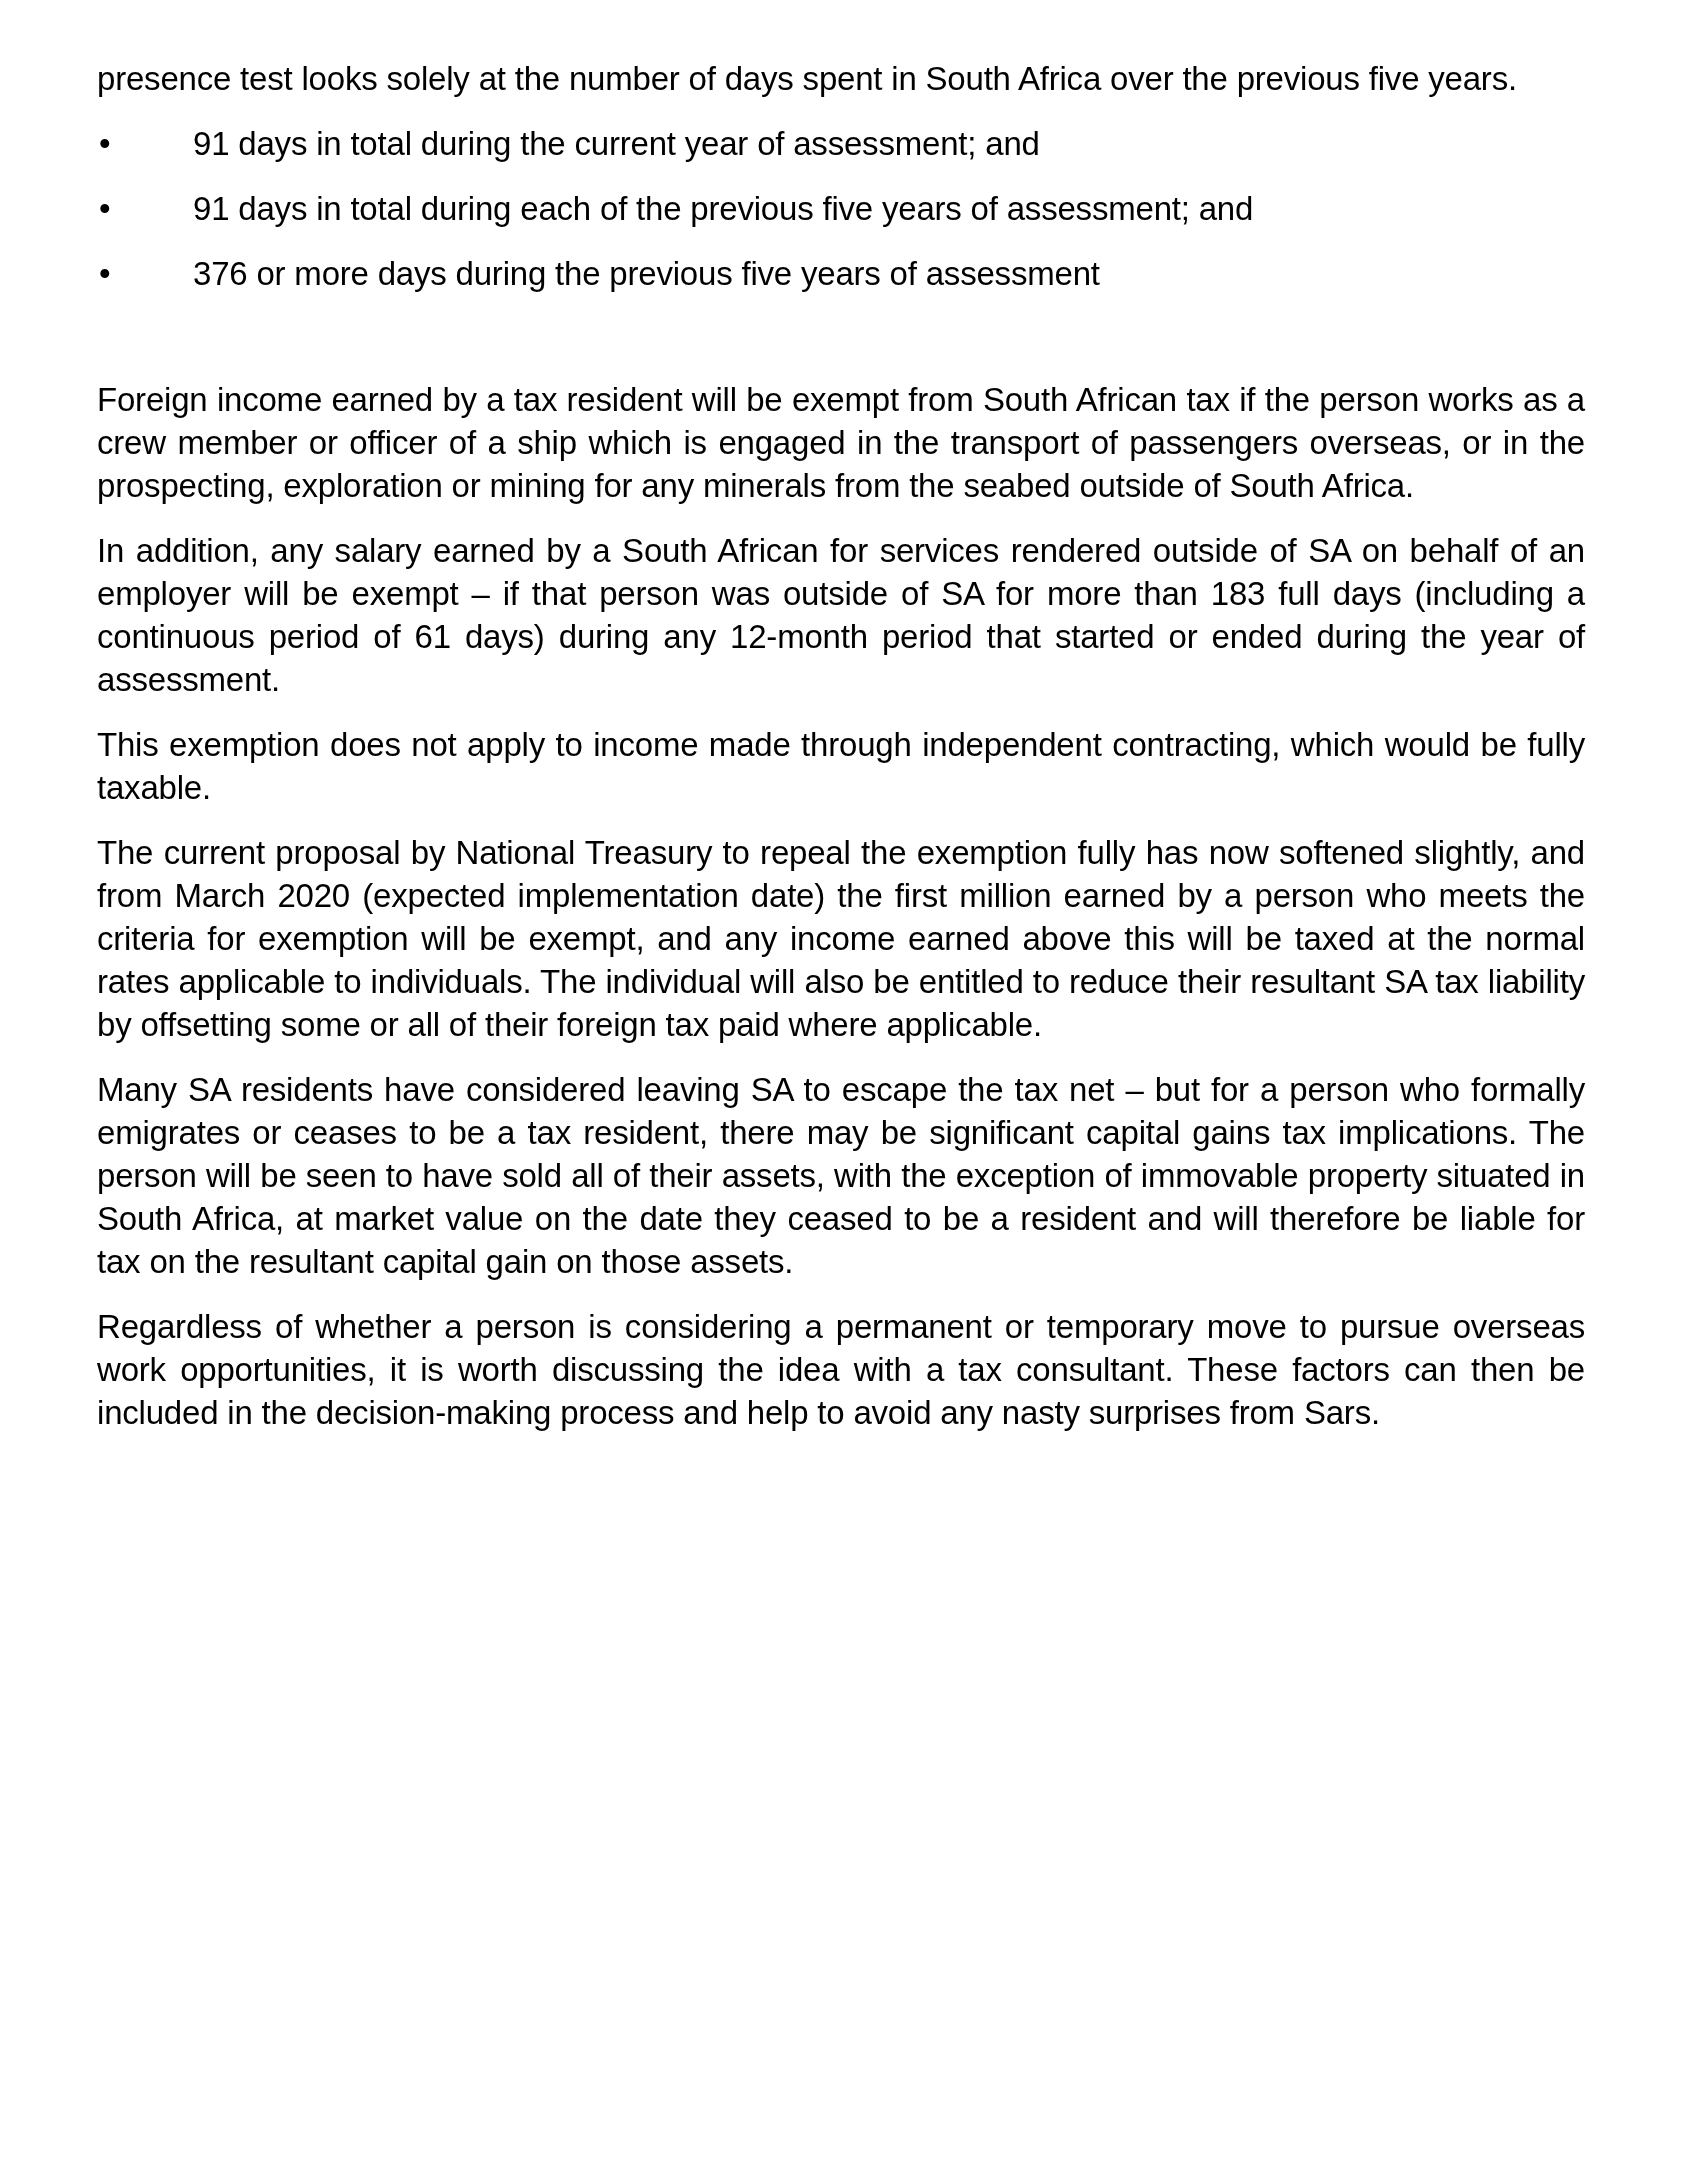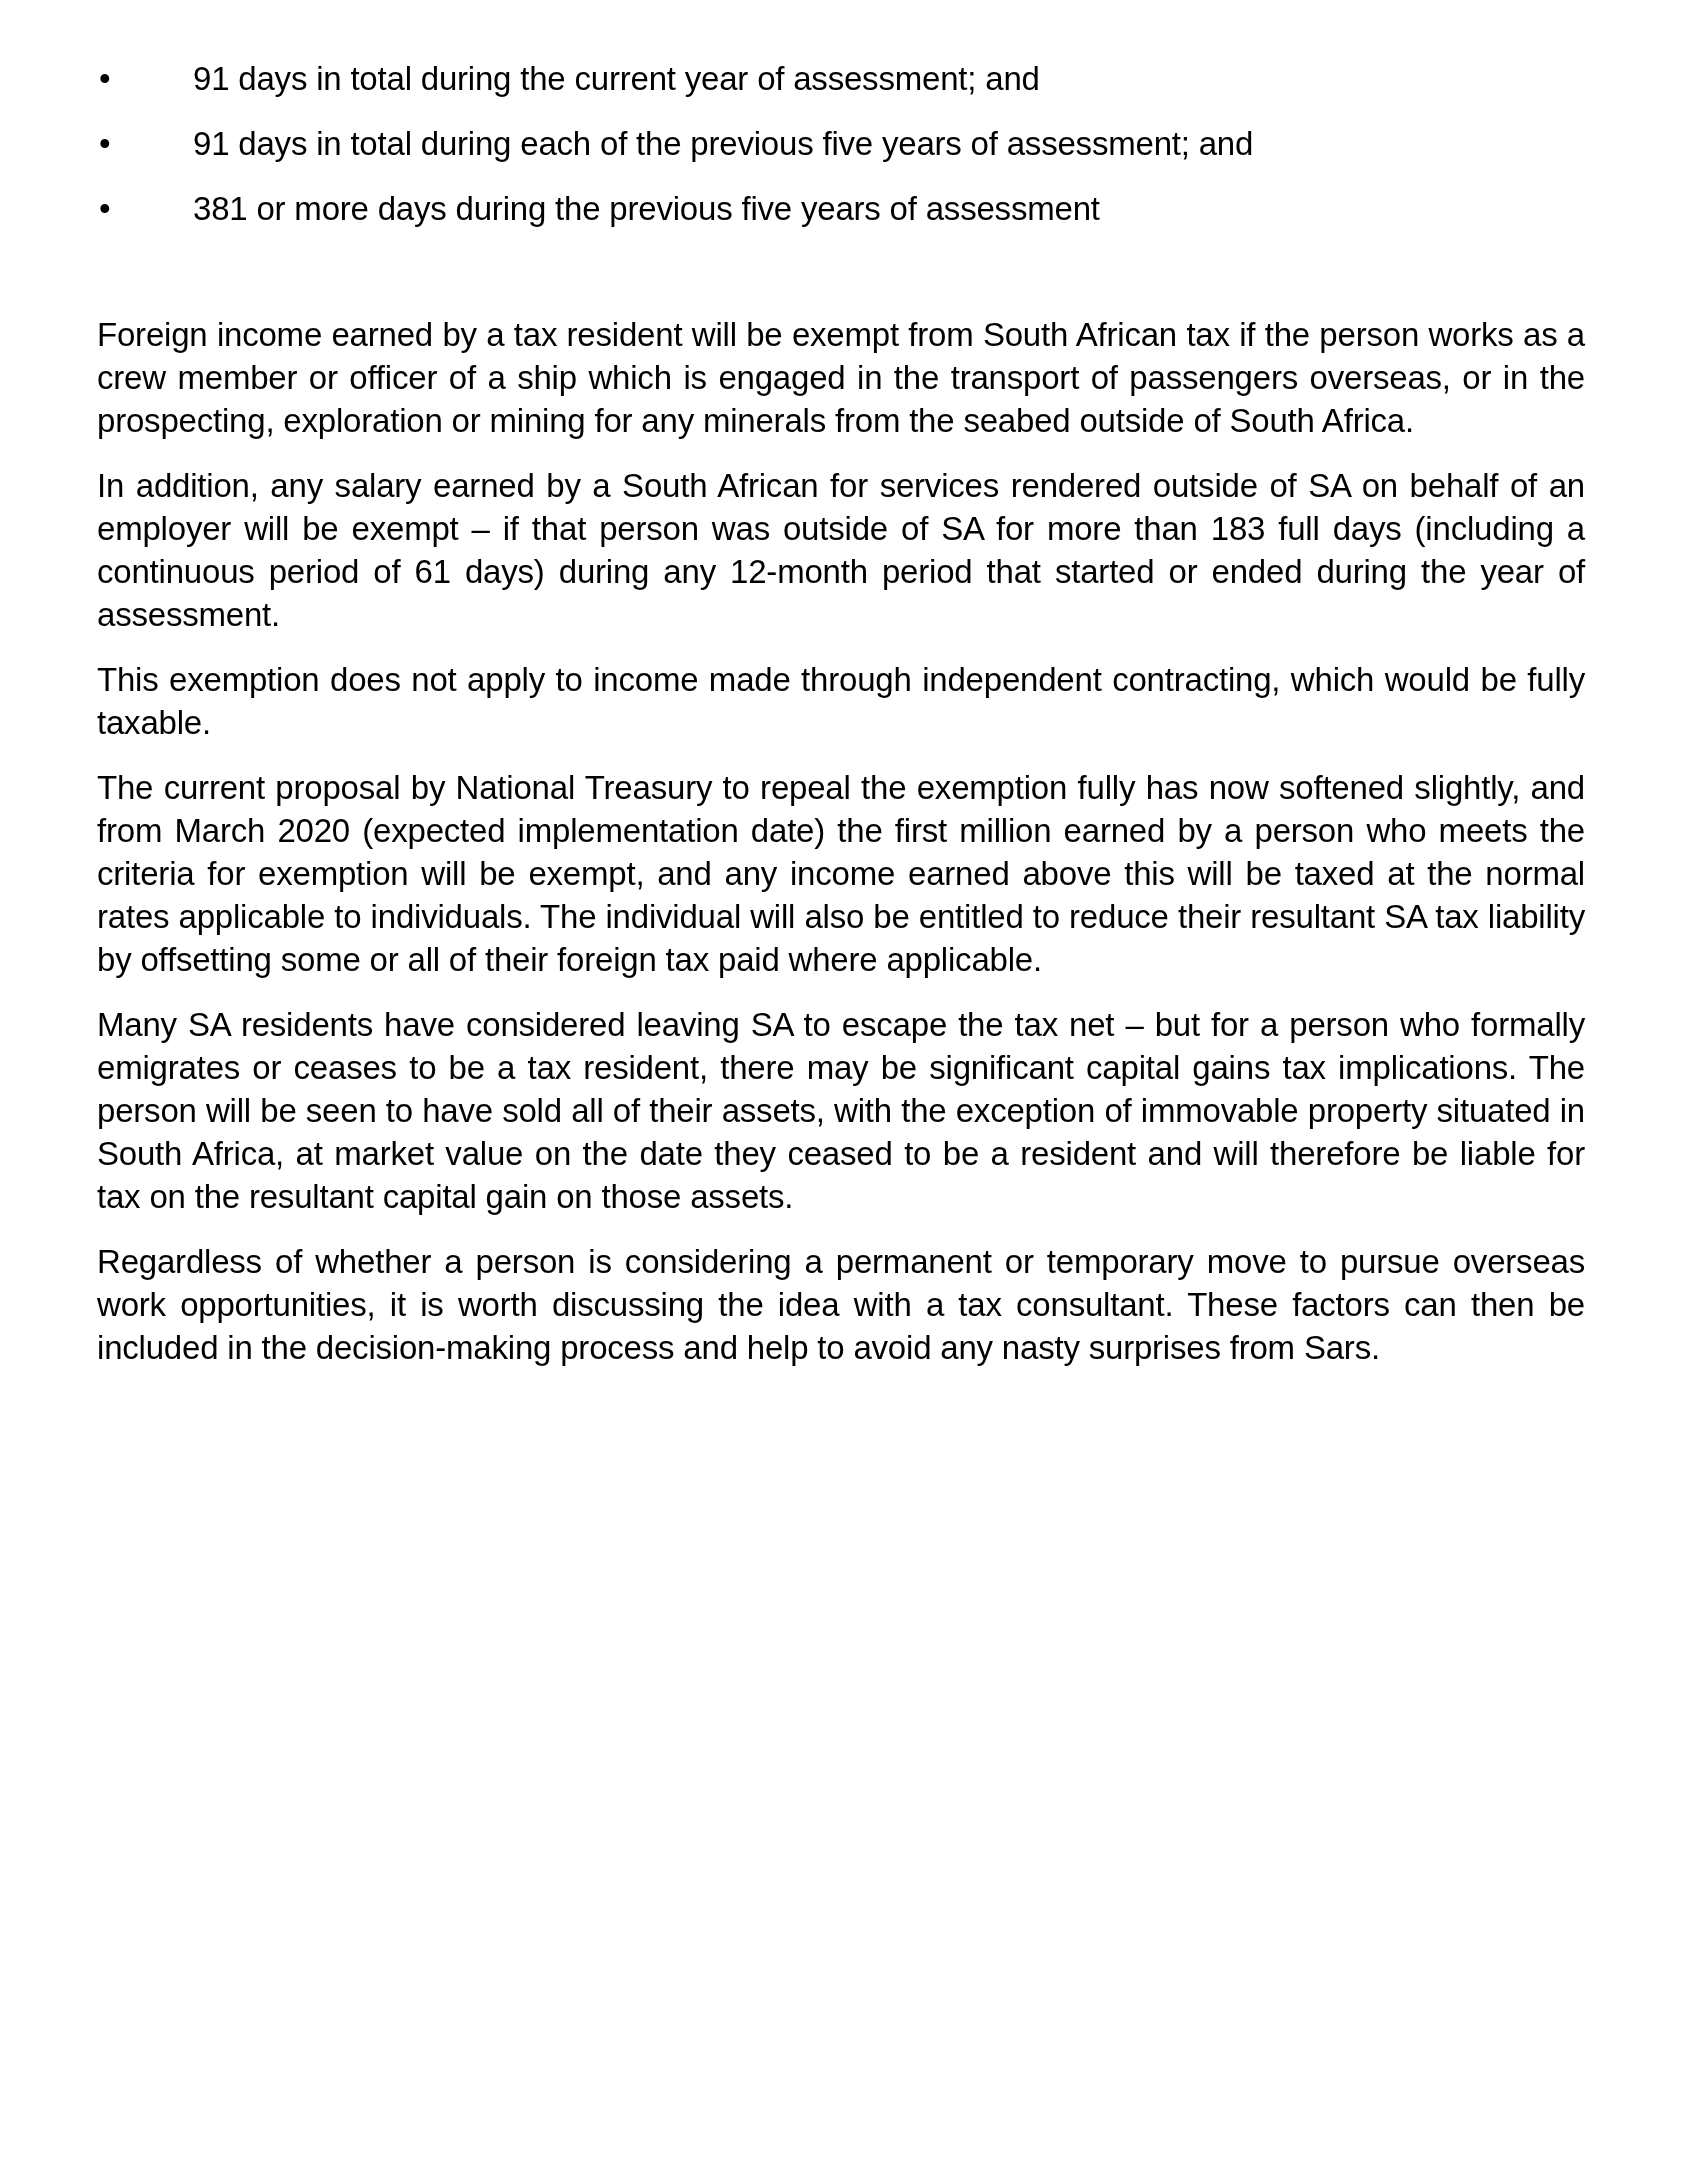--- a/index.html
+++ b/index.html
@@ -46,33 +46,34 @@
     }
     .section-gap {
       height: 61px;
     }
   </style>
 </head>
 <body>
 
 <div class="page">
 
+  <p class="para">presence test looks solely at the number of days spent in South Africa over the previous five years.</p>
 
   <ul class="bullets">
     <li class="bullet-item">
       <span class="bullet-glyph">•</span>
       <span>91 days in total during the current year of assessment; and</span>
     </li>
     <li class="bullet-item">
       <span class="bullet-glyph">•</span>
       <span>91 days in total during each of the previous five years of assessment; and</span>
     </li>
     <li class="bullet-item">
       <span class="bullet-glyph">•</span>
-      <span>381 or more days during the previous five years of assessment</span>
+      <span>376 or more days during the previous five years of assessment</span>
     </li>
   </ul>
 
   <div class="section-gap"></div>
 
   <p class="para">Foreign income earned by a tax resident will be exempt from South African tax if the person works as a crew member or officer of a ship which is engaged in the transport of passengers overseas, or in the prospecting, exploration or mining for any minerals from the seabed outside of South Africa.</p>
   <p class="para">In addition, any salary earned by a South African for services rendered outside of SA on behalf of an employer will be exempt – if that person was outside of SA for more than 183 full days (including a continuous period of 61 days) during any 12-month period that started or ended during the year of assessment.</p>
   <p class="para">This exemption does not apply to income made through independent contracting, which would be fully taxable.</p>
   <p class="para">The current proposal by National Treasury to repeal the exemption fully has now softened slightly, and from March 2020 (expected implementation date) the first million earned by a person who meets the criteria for exemption will be exempt, and any income earned above this will be taxed at the normal rates applicable to individuals. The individual will also be entitled to reduce their resultant SA tax liability by offsetting some or all of their foreign tax paid where applicable.</p>
   <p class="para">Many SA residents have considered leaving SA to escape the tax net – but for a person who formally emigrates or ceases to be a tax resident, there may be significant capital gains tax implications. The person will be seen to have sold all of their assets, with the exception of immovable property situated in South Africa, at market value on the date they ceased to be a resident and will therefore be liable for tax on the resultant capital gain on those assets.</p>

